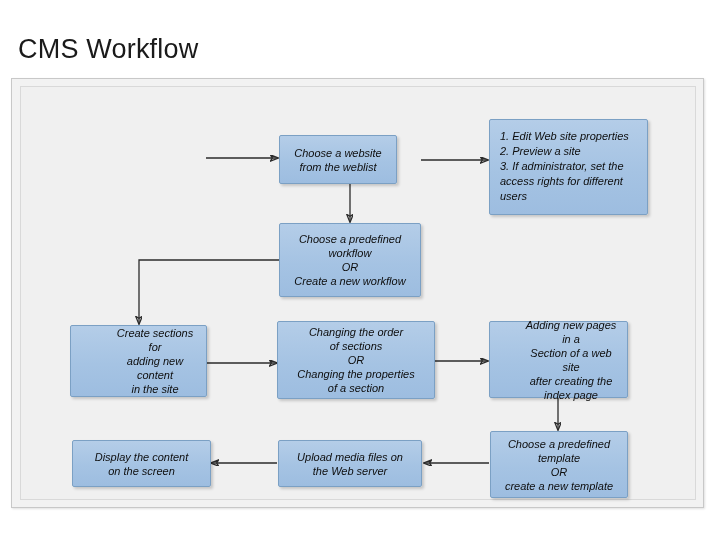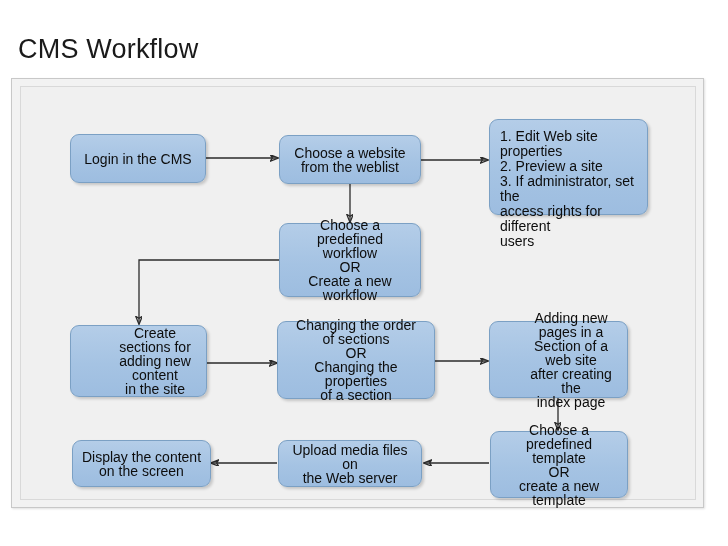--- a/index.html
+++ b/index.html
@@ -63,32 +63,33 @@
     left: 0; top: 0;
     width: 728px;
     height: 546px;
   }
 
   .node {
     position: absolute;
     box-sizing: border-box;
     background: linear-gradient(180deg, #b4cde8 0%, #a5c3e3 55%, #9dbde0 100%);
     border: 1px solid #7ba0c4;
-    border-radius: 9px;
+    border-radius: 2px;
     box-shadow: 2px 2px 3px rgba(0,0,0,0.18);
     display: flex;
     align-items: center;
     justify-content: center;
     color: #0d0d0d;
     font-family: "Liberation Sans", sans-serif;
-    font-size: 14px;
+    font-size: 11px;
     line-height: 14px;
     text-align: center;
     padding: 3px 6px;
     white-space: pre-line;
+    font-style: italic;
   }
   .node.left-align {
     justify-content: flex-start;
     text-align: left;
     align-items: flex-start;
     padding: 9px 8px 6px 10px;
     line-height: 15px;
   }
 
   svg#connectors {
@@ -136,23 +137,22 @@
 
       <line x1="421" y1="345" x2="488" y2="345" marker-end="url(#arrow)"></line>
 
       <line x1="558" y1="382" x2="558" y2="414" marker-end="url(#arrow)"></line>
 
       <line x1="489" y1="447" x2="424" y2="447" marker-end="url(#arrow)"></line>
 
       <line x1="277" y1="447" x2="211" y2="447" marker-end="url(#arrow)"></line>
     </svg>
 
-    <div class="node" style="left:70px; top:118px; width:136px; height:49px;">Login in the CMS</div>
 
-    <div class="node" style="left:279px; top:119px; width:142px; height:49px;">Choose a website
+    <div class="node" style="left:279px; top:119px; width:118px; height:49px;">Choose a website
 from the weblist</div>
 
     <div class="node left-align" style="left:489px; top:103px; width:159px; height:96px;">1. Edit Web site properties
 2. Preview a site
 3. If administrator, set the
 access rights for different
 users</div>
 
     <div class="node" style="left:279px; top:207px; width:142px; height:74px;">Choose a predefined
 workflow

